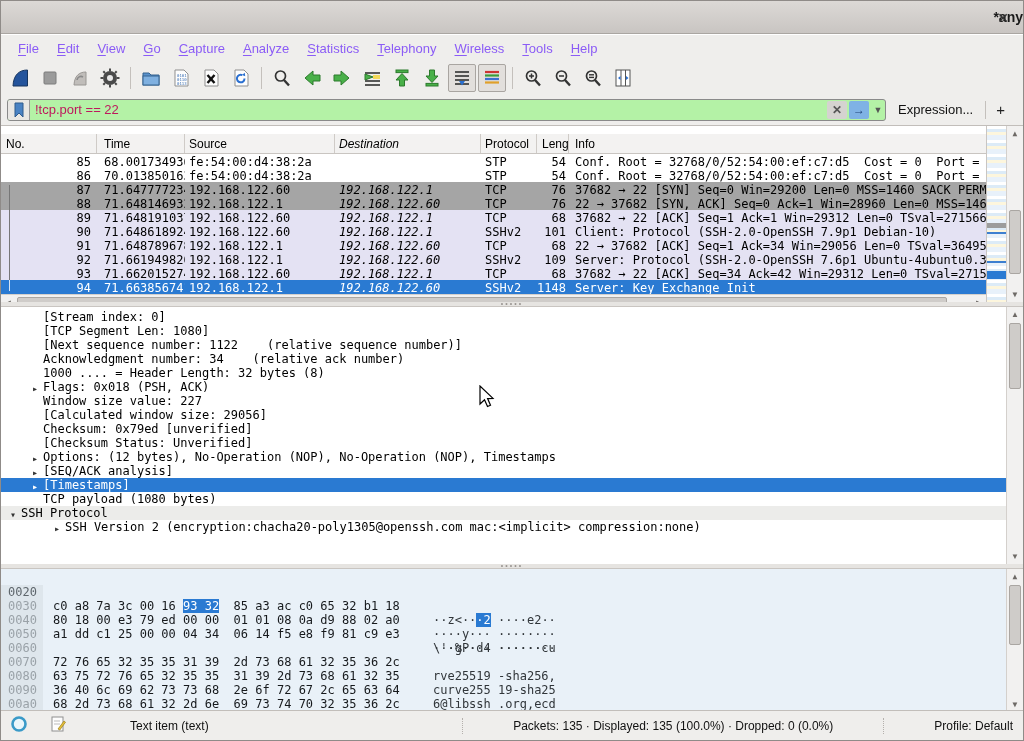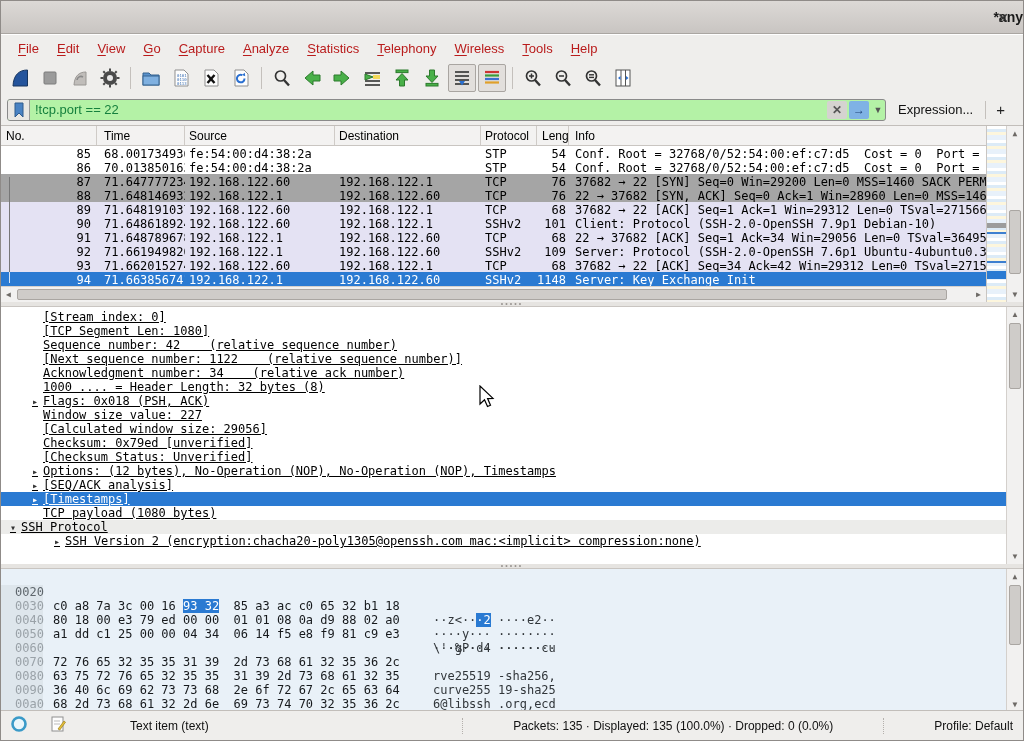--- a/index.html
+++ b/index.html
@@ -12,59 +12,59 @@
         border:1px solid #8f8b88; }
   
   #titlebar{ position:absolute; left:0; top:0; width:100%; height:33px;
     background:linear-gradient(#dcd9d6,#c9c5c2); border-bottom:1px solid #aaa6a2;
     display:flex; align-items:center; justify-content:flex-end; }
   #title{ font-size:14px; font-weight:600; color:#1a1a1a; }
   #close-btn{ position:absolute; right:10px; top:7px; width:20px; height:20px;
     font-size:14px; color:#333; text-align:center; line-height:20px; cursor:default; }
   
   #menubar{ position:absolute; left:0; top:34px; width:100%; height:26px; background:var(--chrome);
-    display:flex; align-items:center; padding-left:8px; font-size:13px; color:#b91c1c; }
+    display:flex; align-items:center; padding-left:8px; font-size:13px; color:#8b5cf6; }
   .mitem{ padding:4px 9px; }
   .mn{ text-decoration:underline; text-underline-offset:2px; }
   
   #toolbar{ position:absolute; left:0; top:60px; width:100%; height:33px; background:var(--chrome);
     display:flex; align-items:center; padding-left:4px; }
   .tbtn{ width:28px; height:28px; display:flex; align-items:center; justify-content:center; margin:0 1px; }
   .tbtn.pressed{ background:#e2dfdc; border:1px solid #a9a5a1; border-radius:2px; }
   .tsep{ width:1px; height:22px; background:#c4c0bc; margin:0 5px; }
   
   #filterbar{ position:absolute; left:0; top:93px; width:100%; height:32px; background:var(--chrome);
     border-bottom:1px solid #c2beba; display:flex; align-items:center; padding:0 6px; }
   #filter-field{ flex:1; height:22px; border:1px solid #8a8a8a; border-radius:3px; background:var(--green);
     display:flex; align-items:center; overflow:hidden; }
   #bookmark-box{ width:22px; height:100%; background:#e9e7e4; border-right:1px solid #9a9a9a;
     display:flex; align-items:center; justify-content:center; }
   #filter-input{ flex:1; border:none; outline:none; background:transparent; font-size:13px;
-    color:#15803d; padding-left:5px; font-family:"Liberation Sans",sans-serif; }
+    color:#be185d; padding-left:5px; font-family:"Liberation Sans",sans-serif; }
   .fbtn{ width:20px; height:18px; margin-right:2px; border-radius:2px; display:flex; align-items:center;
     justify-content:center; font-size:12px; font-weight:bold; }
   #filter-clear{ background:#d5d3d0; color:#555; }
   #filter-apply{ background:#7fb2e5; color:#1a3f73; }
   #filter-dd{ width:14px; color:#555; font-size:9px; text-align:center; }
   #expression-btn{ font-size:13px; color:#111; padding:0 12px; }
   #fsep{ width:1px; height:18px; background:#c4c0bc; }
   #filter-add{ font-size:15px; color:#222; padding:0 12px 0 10px; }
   
   #plist{ position:absolute; left:0; top:125px; width:100%; height:176px; background:#fff;
     font-family:"DejaVu Sans Mono", monospace; font-size:12px; }
-  #plist-main{ position:absolute; left:0; top:0; right:37px; height:100%; }
+  #plist-main{ position:absolute; left:0; top:8px; right:37px; height:100%; }
   #phdr{ height:20px; background:#f3f2f1; border-bottom:1px solid #c9c5c1; display:flex;
     font-family:"Liberation Sans",sans-serif; font-size:12px; color:#000; }
   .hcell{ border-right:1px solid #cfcbc7; padding:3px 0 0 5px; overflow:hidden; white-space:nowrap; flex:none; }
   .prow{ position:relative; height:14px; display:flex; white-space:pre; overflow:hidden; color:#000; }
   .prow span{ flex:none; overflow:hidden; padding-top:1px; }
   .c-no{ width:96px; text-align:right; padding-right:6px; }
   .c-time{ width:88px; padding-left:7px; }
   .c-src{ width:150px; padding-left:4px; }
-  .c-dst{ width:146px; padding-left:4px; }
+  .c-dst{ width:146px; padding-left:4px;font-style:italic; }
   .c-proto{ width:56px; padding-left:4px; }
   .c-len{ width:32px; text-align:right; padding-right:3px; }
   .c-info{ flex:1 1 auto !important; padding-left:6px; }
   .prow.gray{ background:var(--grayrow); }
   .prow.lav{ background:var(--lav); }
   .prow.sel{ background:var(--sel); color:#fff; }
   .prow.rel::before, .prow.relf::before, .prow.rell::before{ content:""; position:absolute; left:8px; top:0;
     bottom:0; width:1px; background:#777; }
   .prow.relf::before{ top:3px; } .prow.rell::before{ bottom:3px; background:#d5e4f5; }
   
@@ -78,31 +78,31 @@
   .harrow{ position:absolute; top:0; height:100%; width:15px; color:#6e6a66; font-size:8px; text-align:center; line-height:16px; }
   #hthumb{ position:absolute; left:16px; top:2px; height:11px; width:930px; background:#cfccc9; border:1px solid #aaa6a2; border-radius:2px; }
   
   .splitter{ position:absolute; left:0; width:100%; height:4px; background:#e6e4e1; text-align:center;
     color:#9a9692; font-size:7px; line-height:3px; letter-spacing:2px; }
   
   #details{ position:absolute; left:0; top:305px; width:100%; height:258px; background:#fff; overflow:hidden;
     border-top:1px solid #c9c5c1; }
   #details-content{ position:absolute; left:0; top:0; right:17px; height:100%; overflow:hidden;
     font-family:"DejaVu Sans Mono", monospace; font-size:12px; color:#000; padding-top:3px; }
-  .dline{ height:14px; display:flex; white-space:pre; align-items:center;text-decoration:underline; }
+  .dline{ height:14px; display:flex; white-space:pre; align-items:flex-end; }
   .dline .arrow{ width:16px; flex:none; text-align:center; font-size:10px; color:#333; }
   .ind0{ padding-left:4px; } .ind1{ padding-left:26px; } .ind2{ padding-left:48px; }
   .dline.dsel{ background:var(--sel); color:#fff; } .dline.dsel .arrow{ color:#fff; }
   .dline.dgray{ background:#ececea; }
   
   #hexpane{ position:absolute; left:0; top:567px; width:100%; height:144px; background:var(--hexbg);
     border-top:1px solid #c9c5c1; font-family:"DejaVu Sans Mono", monospace; font-size:12px; overflow:hidden; }
   #hex-content{ position:absolute; left:0; top:0; right:17px; height:100%; padding-top:2px; }
   .hrow{ position:relative; height:14px; white-space:pre; }
-  .hoff{ position:absolute; left:0; width:42px; padding-left:14px; color:#9aa2a8; background:#dee6ec; height:100%; }
+  .hoff{ position:absolute; left:0; width:42px; padding-left:7px; color:#9aa2a8; background:#dee6ec; height:100%; }
   .hrow.cur .hoff{ color:#5e666c; }
   .hhex{ position:absolute; left:52px; color:#16191c; }
   .hascii{ position:absolute; left:432px; color:#31363a; }
   .bsel{ background:var(--sel); color:#fff; }
   
   #statusbar{ position:absolute; left:0; bottom:0; width:100%; height:30px; background:var(--chrome);
     border-top:1px solid #c2beba; display:flex; align-items:center; font-size:12px; color:#111; }
   #status-left{ display:flex; align-items:center; gap:24px; padding-left:10px; flex:1; }
   #status-text{ padding-left:40px; }
   .ssep{ width:1px; height:16px; border-left:1px dotted #b4b0ac; margin:0 10px; }
@@ -444,24 +444,20 @@
       <div class="dline ind1">
           <span class="arrow"></span>
           <span class="dtext">[Stream index: 0]</span>
         </div>
         <div class="dline ind1">
           <span class="arrow"></span>
           <span class="dtext">[TCP Segment Len: 1080]</span>
         </div>
         <div class="dline ind1">
           <span class="arrow"></span>
-          <span class="dtext">Sequence number: 42    (relative sequence number)</span>
-        </div>
-        <div class="dline ind1">
-          <span class="arrow"></span>
           <span class="dtext">[Next sequence number: 1122    (relative sequence number)]</span>
         </div>
         <div class="dline ind1">
           <span class="arrow"></span>
           <span class="dtext">Acknowledgment number: 34    (relative ack number)</span>
         </div>
         <div class="dline ind1">
           <span class="arrow"></span>
           <span class="dtext">1000 .... = Header Length: 32 bytes (8)</span>
         </div>

